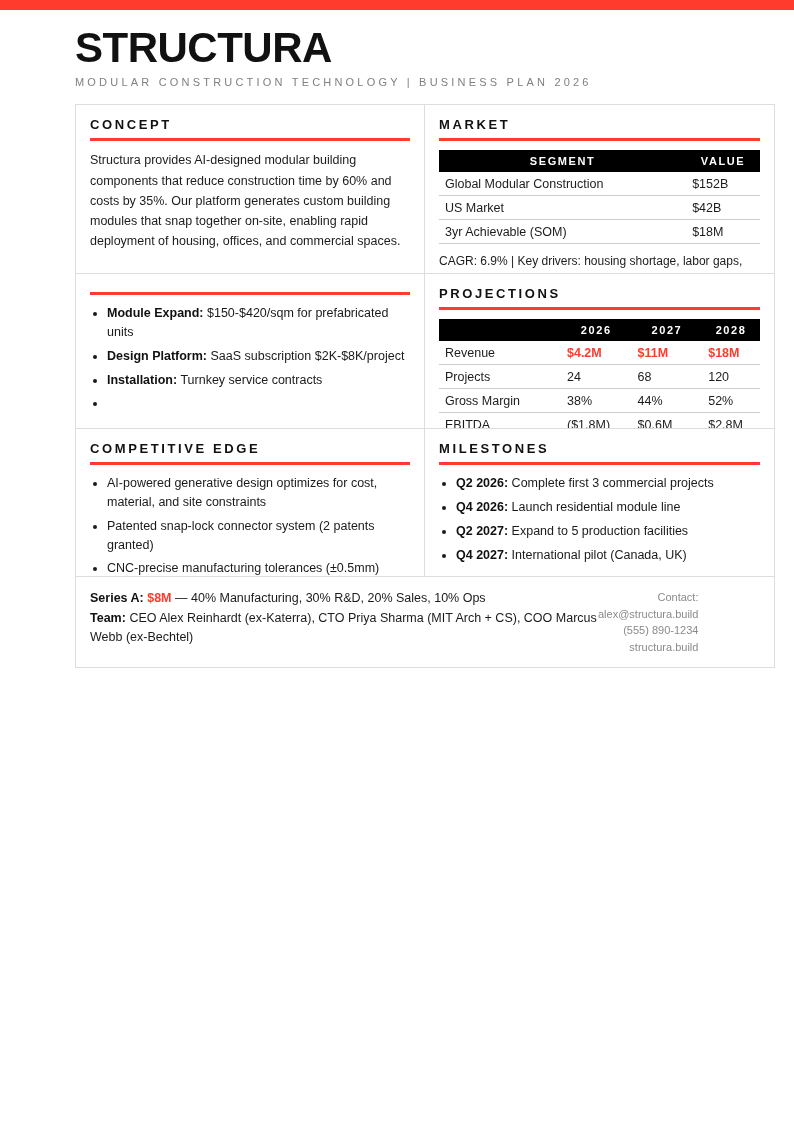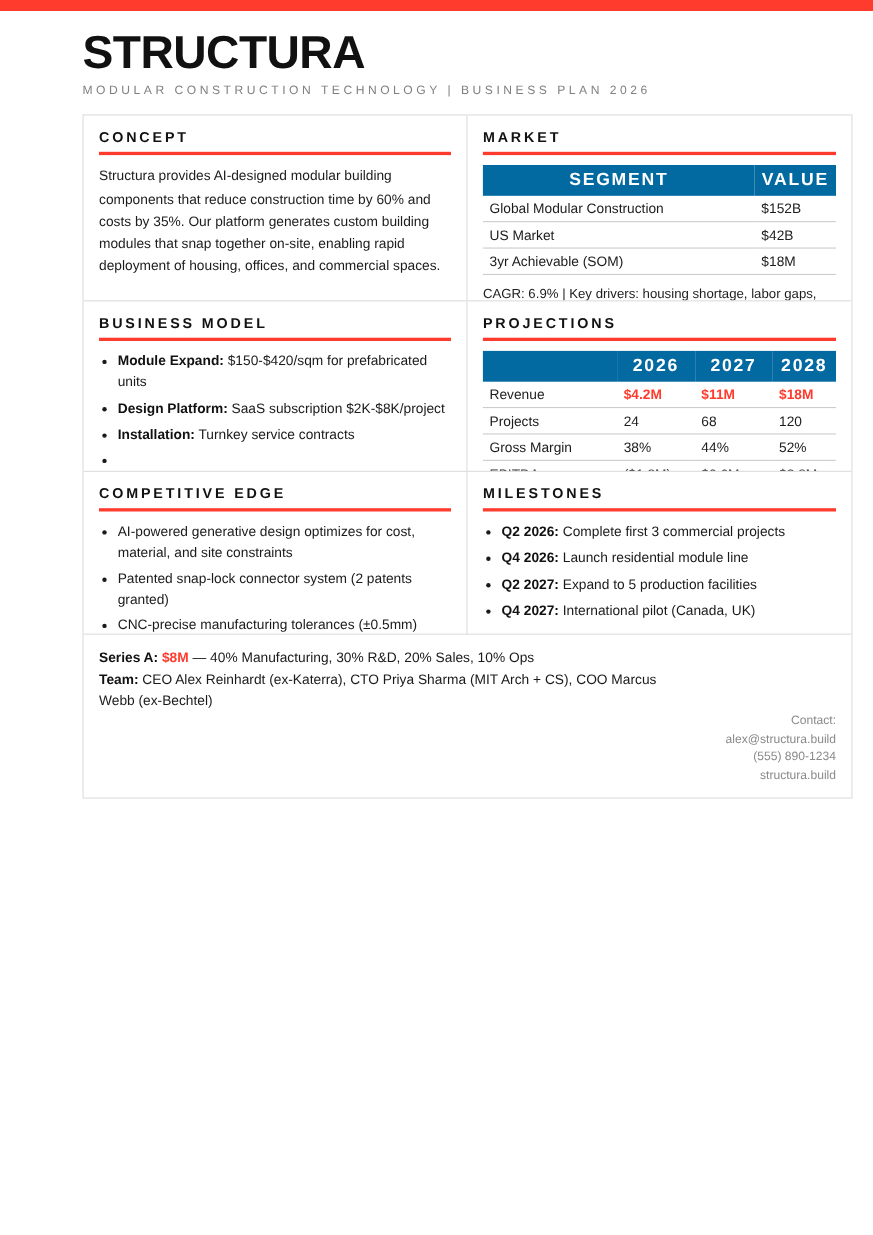--- a/index.html
+++ b/index.html
@@ -42,44 +42,44 @@
     font-weight: bold;
     letter-spacing: 2.6px;
     color: #111;
   }
   .rule { height: 3px; background: #ff3b2e; margin: 6px 0 9px 0; }
 
   p.body { font-size: 12.5px; line-height: 1.62; color: #1c1c1c; }
 
   table { width: 100%; border-collapse: collapse; font-size: 12.5px; }
   th {
-    background: #0369a1;
+    background: #000000;
     color: #fff;
-    font-size: 16px;
+    font-size: 11px;
     font-weight: bold;
     letter-spacing: 1.6px;
     padding: 5px 6px;
     text-align: center;
   }
   td {
     padding: 4.5px 6px;
     border-bottom: 1px solid #ccc;
     text-align: left;
     color: #1c1c1c;
   }
   .red { color: #ff3b2e; }
   .bold { font-weight: bold; }
 
   p.note { font-size: 12px; line-height: 1.5; margin-top: 8px; color: #1c1c1c; }
 
   ul.blist { margin: 0 0 0 17px; }
   ul.blist li { font-size: 12.5px; line-height: 1.5; margin-bottom: 5px; }
   ul.blist li b { color: #111; }
 
-  .footer { display: flex; justify-content: space-between; padding: 12px 14px; flex-direction: column; }
+  .footer { display: flex; padding: 12px 14px; }
   .footer-left { width: 508px; font-size: 12.5px; line-height: 1.55; }
   .footer-left b { color: #111; }
   .footer-right { text-align: right; font-size: 11px; color: #8a8a8a; line-height: 1.5; }
 </style>
 </head>
 <body>
 
 <div class="topbar"></div>
 
 <div class="page">
@@ -122,21 +122,20 @@
             <tr>
               <td>3yr Achievable (SOM)</td>
               <td>$18M</td>
             </tr>
           </tbody>
         </table>
         <p class="note">CAGR: 6.9% | Key drivers: housing shortage, labor gaps, sustainability mandates</p>
       </section>
 
       <section class="cell left">
-        <h2 class="sec">BUSINESS MODEL</h2>
         <div class="rule"></div>
         <ul class="blist">
           <li><b>Module Expand:</b> <span>$150-$420/sqm for prefabricated units</span></li>
           <li><b>Design Platform:</b> <span>SaaS subscription $2K-$8K/project</span></li>
           <li><b>Installation:</b> <span>Turnkey service contracts</span></li>
           <li> </li>
         </ul>
       </section>
 
       <section class="cell">

